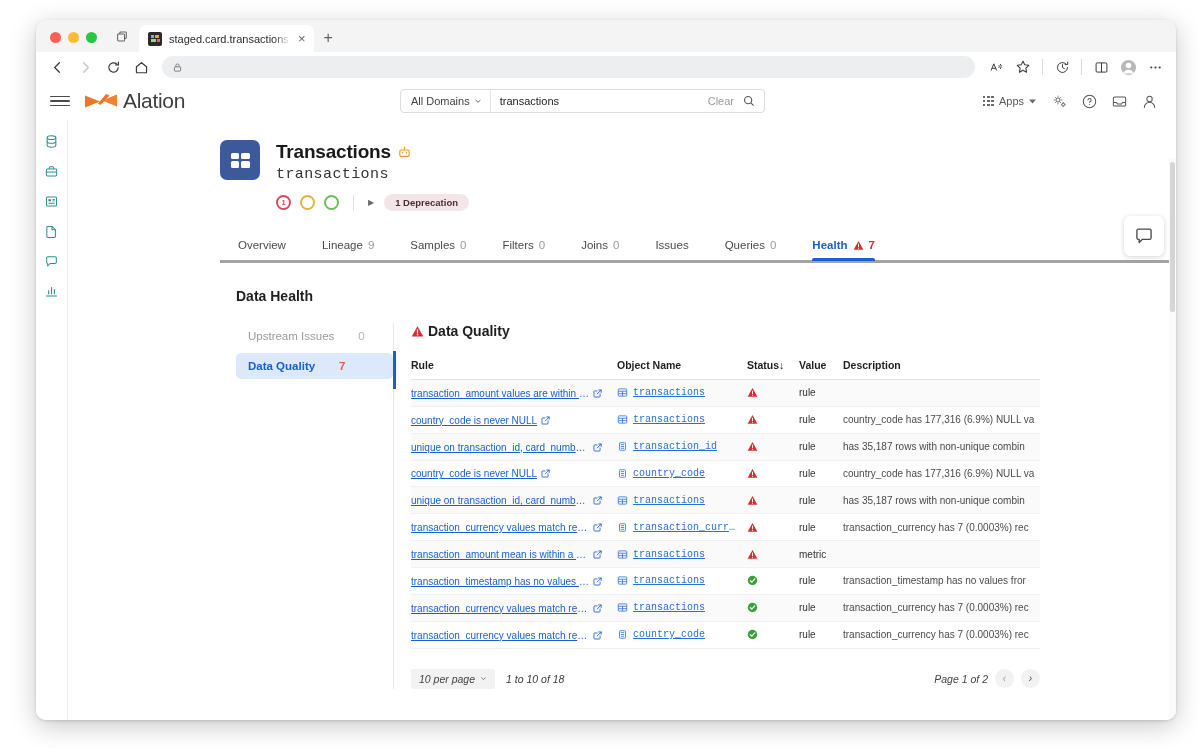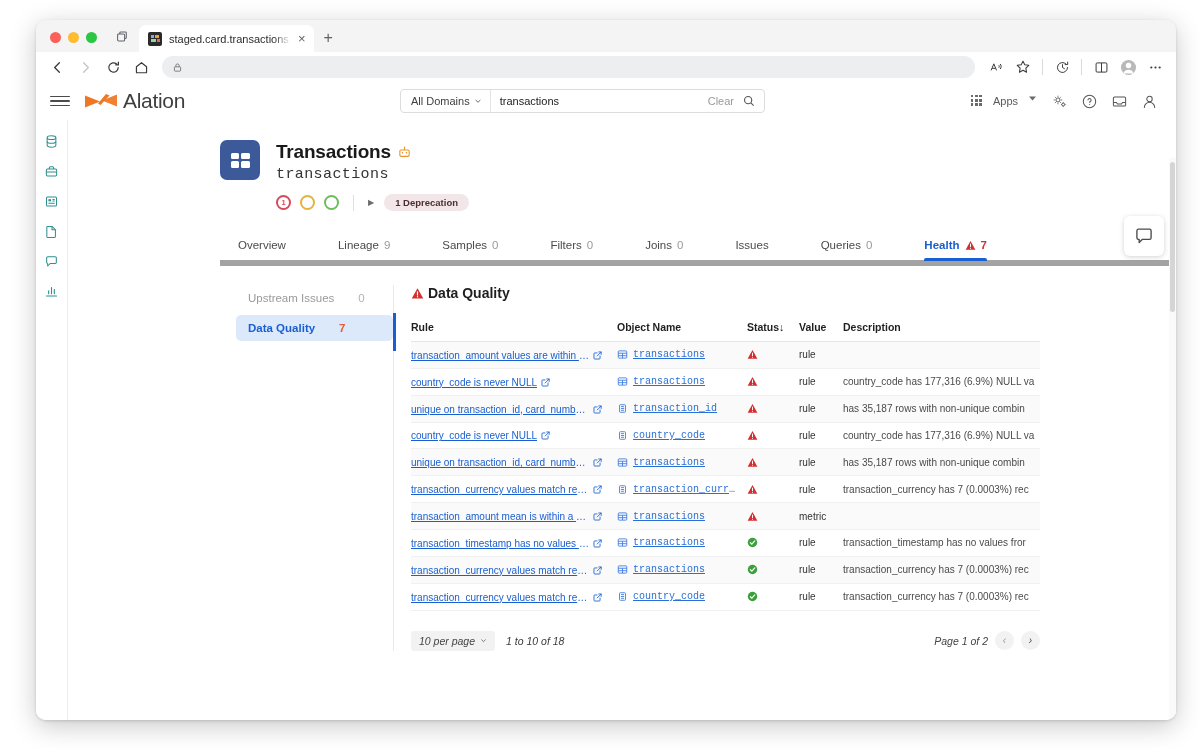--- a/index.html
+++ b/index.html
@@ -104,21 +104,21 @@
     display:flex; align-items:center; gap:4px; padding: 0 8px 0 10px;
     color:#3e3e3e; border-right:1px solid #e3e3e3; height: 100%;
   }
   .search .sinput { flex:1; padding: 0 9px; color:#222; }
   .search .clear { color:#9b9b9b; padding: 0 7px; text-align: center; }
   .search .mag { padding: 0 9px 0 2px; color:#555; display:flex; }
 
   .appbar-right {
     position:absolute; right: 14px; display:flex; align-items:center; gap: 4px;
   }
-  .apps-btn { display:flex; align-items:flex-start; gap:11px; font-size:11px; color:#5a5a5a; padding:0 6px; }
+  .apps-btn { display:flex; align-items:center; gap:5px; font-size:11px; color:#5a5a5a; padding:0 6px; }
   .grid9 {
     width: 11px; height: 11px;
     display:grid; grid-template-columns: repeat(3,2.4px); grid-template-rows: repeat(3,2.4px);
     gap: 1.8px;
   }
   .grid9 i { background:#6a6a6a; }
   .icobtn { width:26px;height:26px;display:flex;align-items:center;justify-content:center;color:#555; }
 
   
   .rail {
@@ -161,22 +161,22 @@
   .circ.grn { border-color:#6bbf59; }
   .dsep { width:1px; height:16px; background:#e0e0e0; margin: 0 4px; }
   .caret-r { color:#6c6c6c; font-size: 8px; }
   .pill {
     background:#f3e6e8; color:#4a2e33; border-radius: 11px;
     padding: 3px 11px; font-size: 9.5px; font-weight:700;
   }
 
   
   .tabs {
-    margin: 22px 0 0 152px; display:flex; gap: 16px; align-items:flex-end;
-    border-bottom: 6px solid #a3a3a3; padding-right: 320px;
+    margin: 22px 0 0 152px; display:flex; gap: 0; align-items:flex-end;
+    border-bottom: 3px solid #a3a3a3; padding-right: 320px;
   }
   .tab {
     padding: 6px 18px 9px; font-size: 11.5px; color:#4a4a4a; position:relative;
     display:flex; align-items:center; gap: 5px; white-space:nowrap;
   }
   .tab .cnt { color:#9a9a9a; }
   .tab.active { color:#1a5fd0; font-weight:700; }
   .tab.active::after {
     content:""; position:absolute; left: 18px; right: 18px; bottom:-1px;
     height: 3px; background:#1a5fd0; border-radius: 2px 2px 0 0;
@@ -569,20 +569,21 @@
               <svg width="11" height="11" viewBox="0 0 14 14">
                   <path d="M7 1.4 13.2 12.4H0.8z" fill="#d32f2f"></path>
                   <path d="M7 5.2v3.4" stroke="#fff" stroke-width="1.25" stroke-linecap="round"></path>
                   <circle cx="7" cy="10.5" r="0.72" fill="#fff"></circle>
                 </svg>
             </span>
             <span class="warn-n">7</span>
           </div>
         </div>
 
+        <div class="dh-title">Data Health</div>
 
         <div class="dh-body">
           <div class="dh-nav">
             <div class="item">
               <span>Upstream Issues</span>
               <span class="n">0</span>
             </div>
             <div class="item active">
               <span>Data Quality</span>
               <span class="n">7</span>

